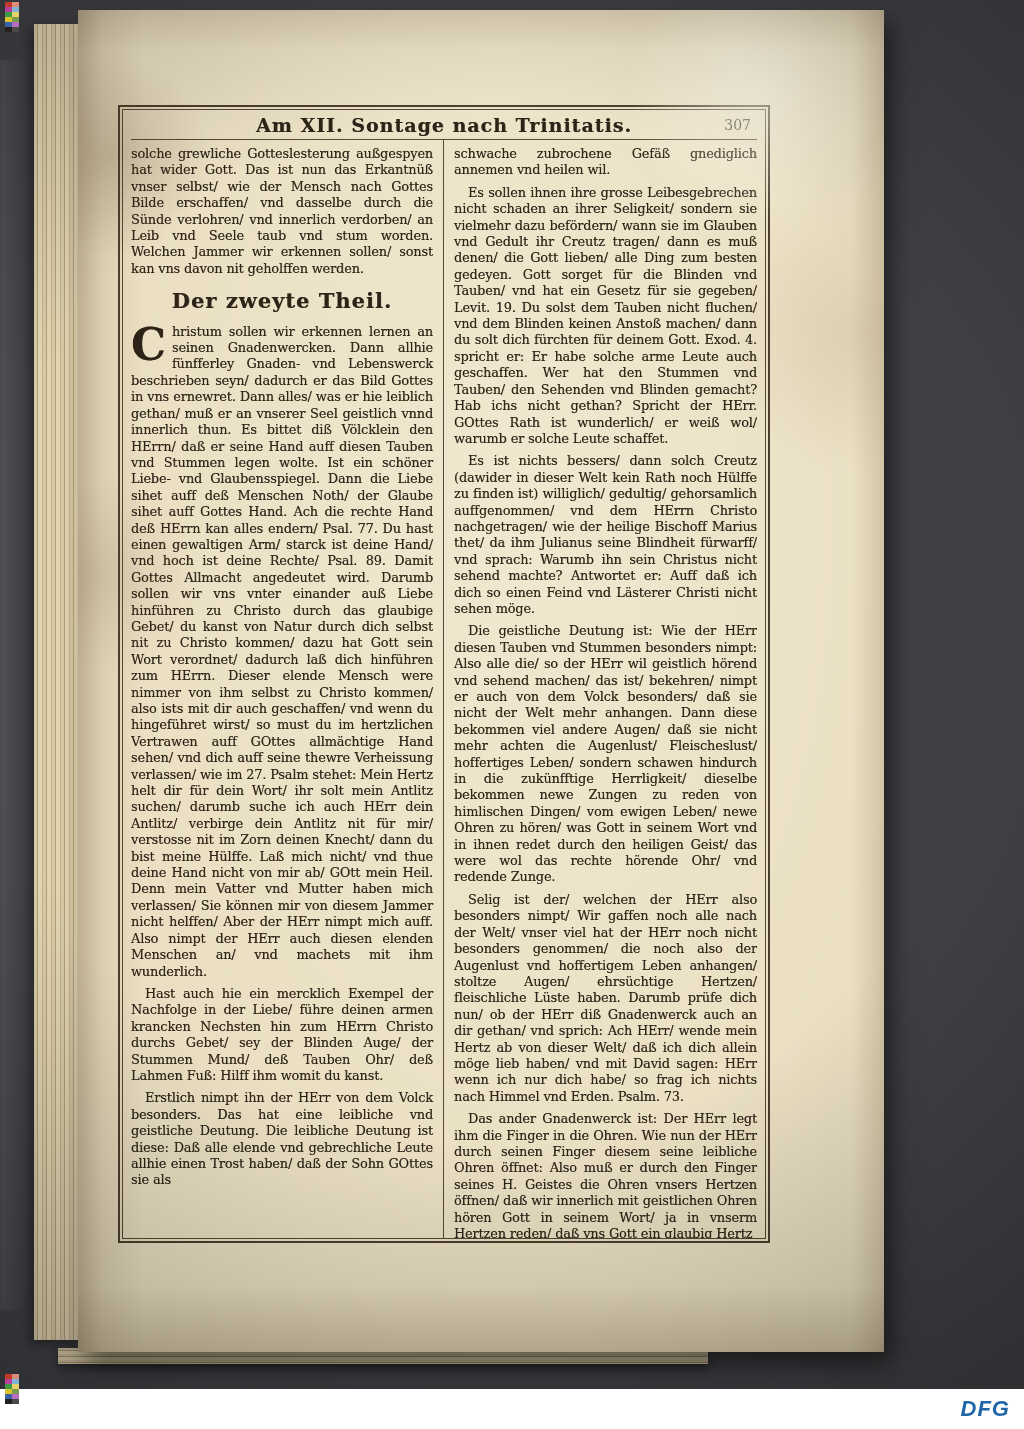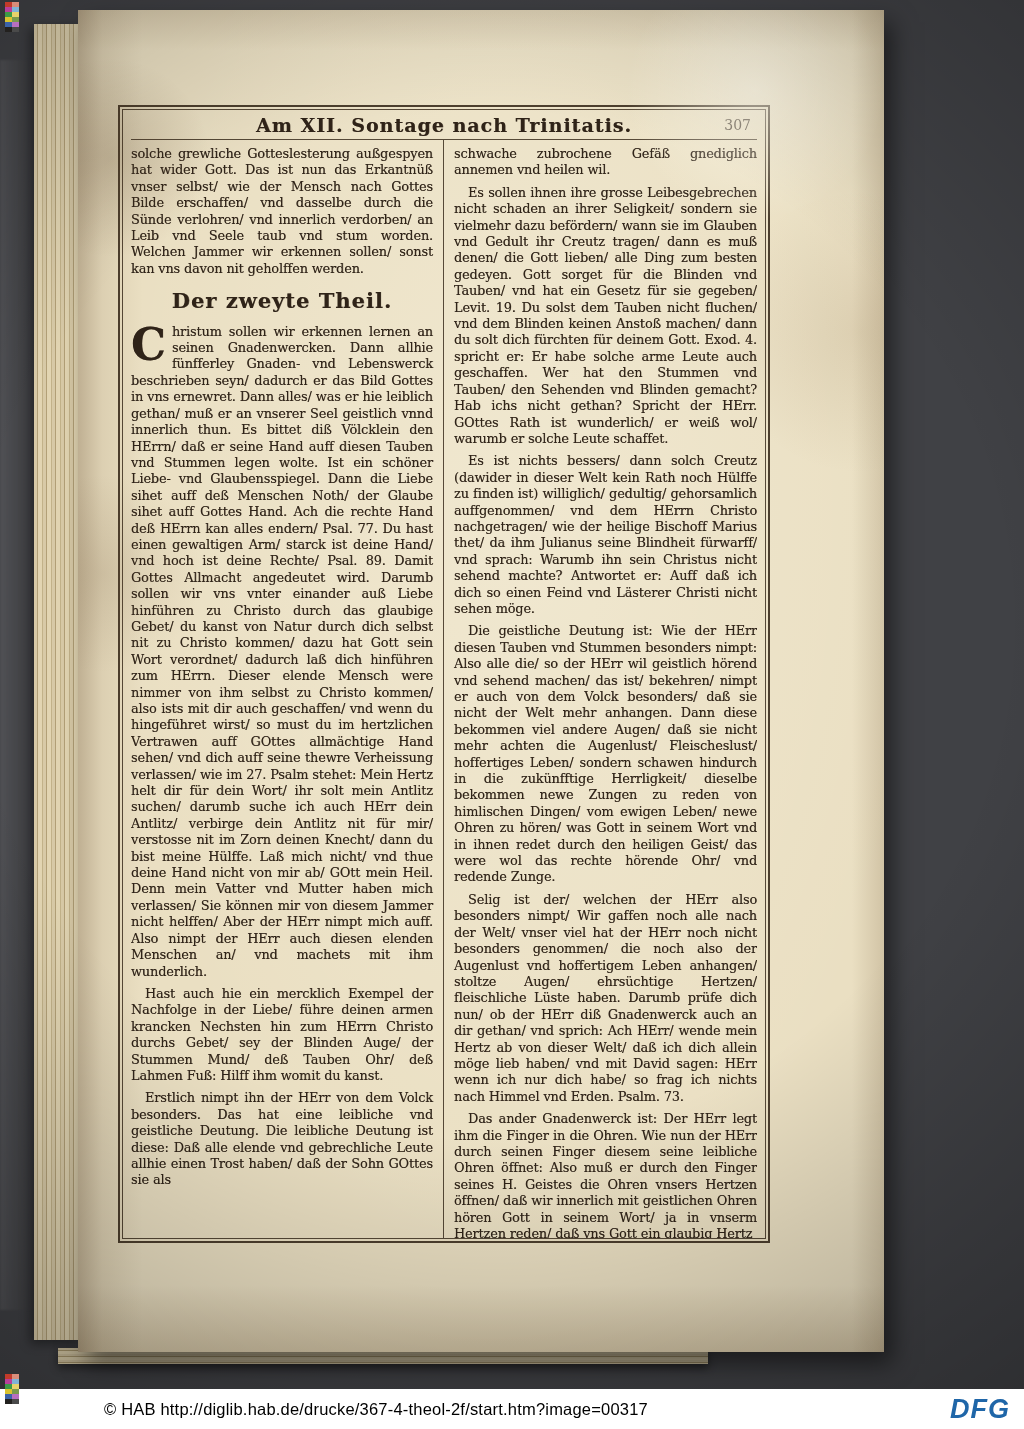--- a/index.html
+++ b/index.html
@@ -117,21 +117,21 @@
     position: absolute; left: 0; top: 1389px; width: 1024px; height: 40px;
     background: #ffffff;
     display: flex; align-items: center;
     font-family: "Liberation Sans", sans-serif;
     color: #000;
   }
   .footer-copyright { margin-left: 104px; font-size: 16.5px; letter-spacing: 0.2px; }
   .dfg-logo {
     margin-left: auto; margin-right: 14px;
     font-weight: bold; font-style: italic;
-    font-size: 27px; letter-spacing: 1px;
+    font-size: 22px; letter-spacing: 1px;
     color: #1f66a8;
   }
 </style>
 </head>
 <body>
 
 <div class="stage">
 
   <div class="color-strip strip-top">
       <div class="swatch" style="background: rgb(194, 59, 42);"></div>
@@ -196,15 +196,14 @@
       <div class="swatch" style="background: rgb(217, 195, 47);"></div>
       <div class="swatch" style="background: rgb(122, 154, 78);"></div>
       <div class="swatch" style="background: rgb(59, 98, 168);"></div>
       <div class="swatch" style="background: rgb(184, 111, 192);"></div>
       <div class="swatch" style="background: rgb(35, 33, 31);"></div>
       <div class="swatch" style="background: rgb(74, 74, 74);"></div>
     </div>
 </div>
 
 <div class="viewer-footer">
-  <span class="footer-copyright">© HAB http://diglib.hab.de/drucke/367-4-theol-2f/start.htm?image=00317</span>
   <span class="dfg-logo">DFG</span>
 </div>
 
 </body></html>

